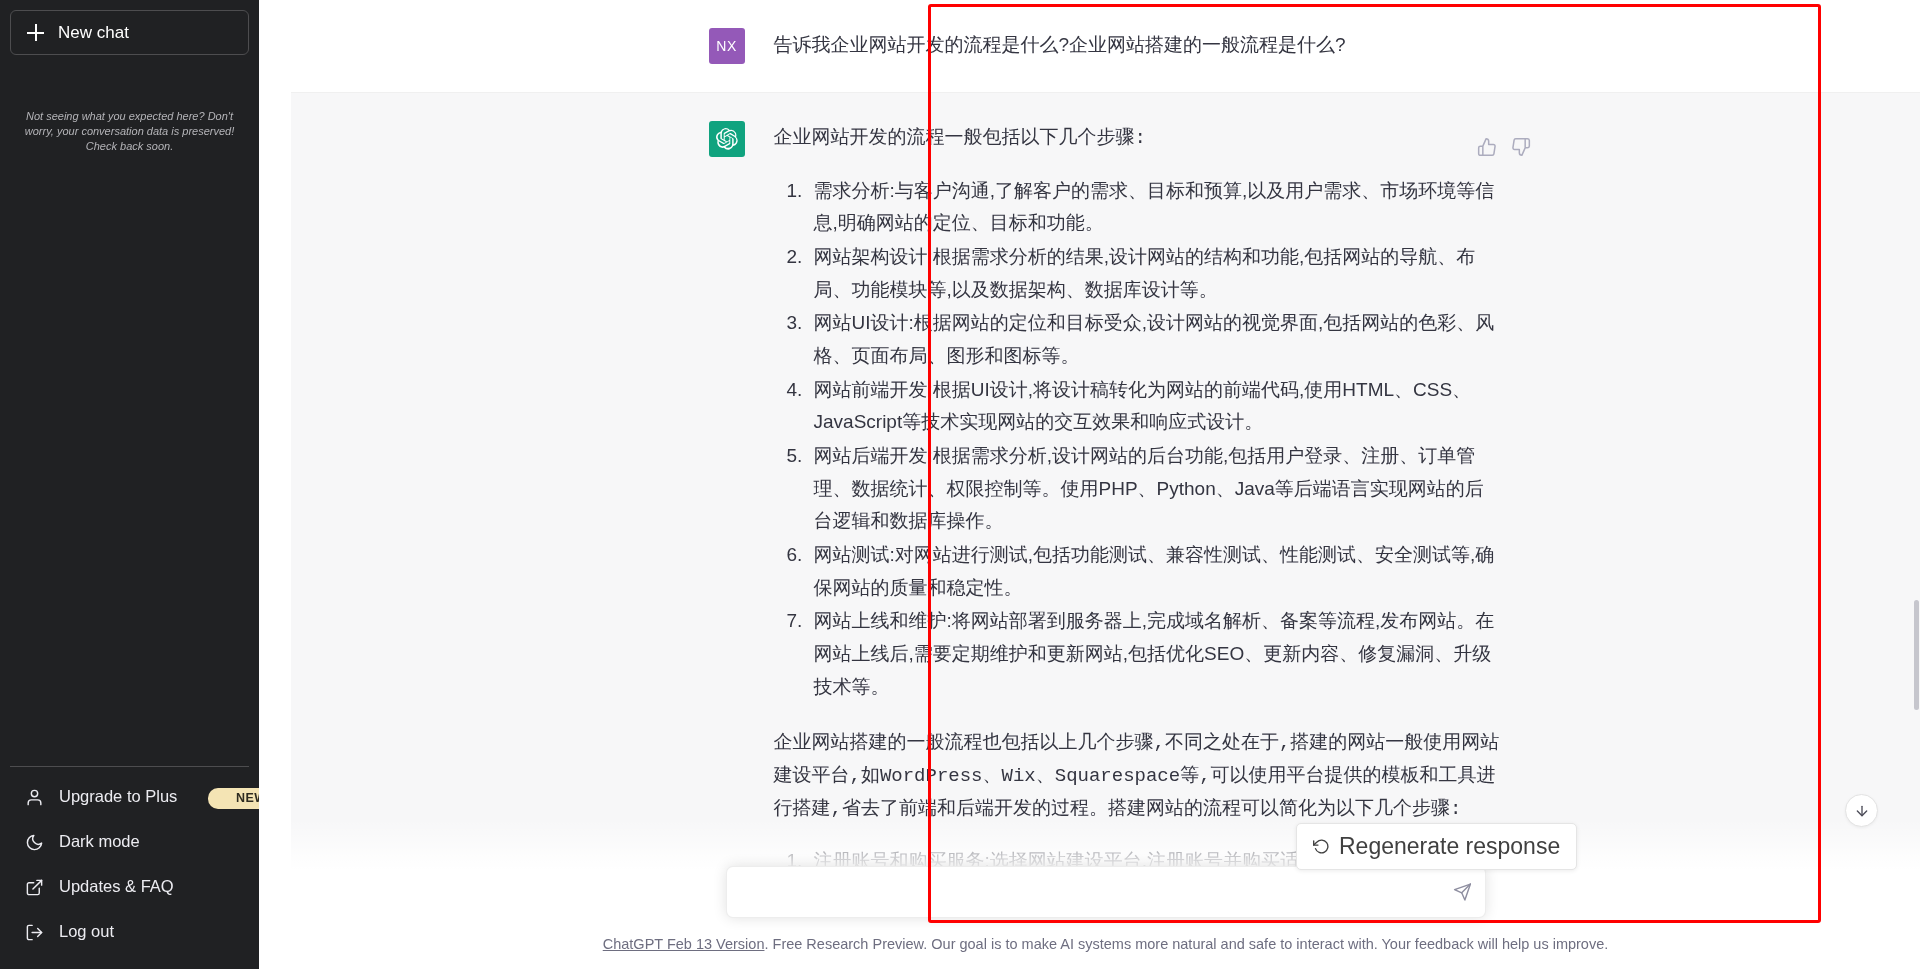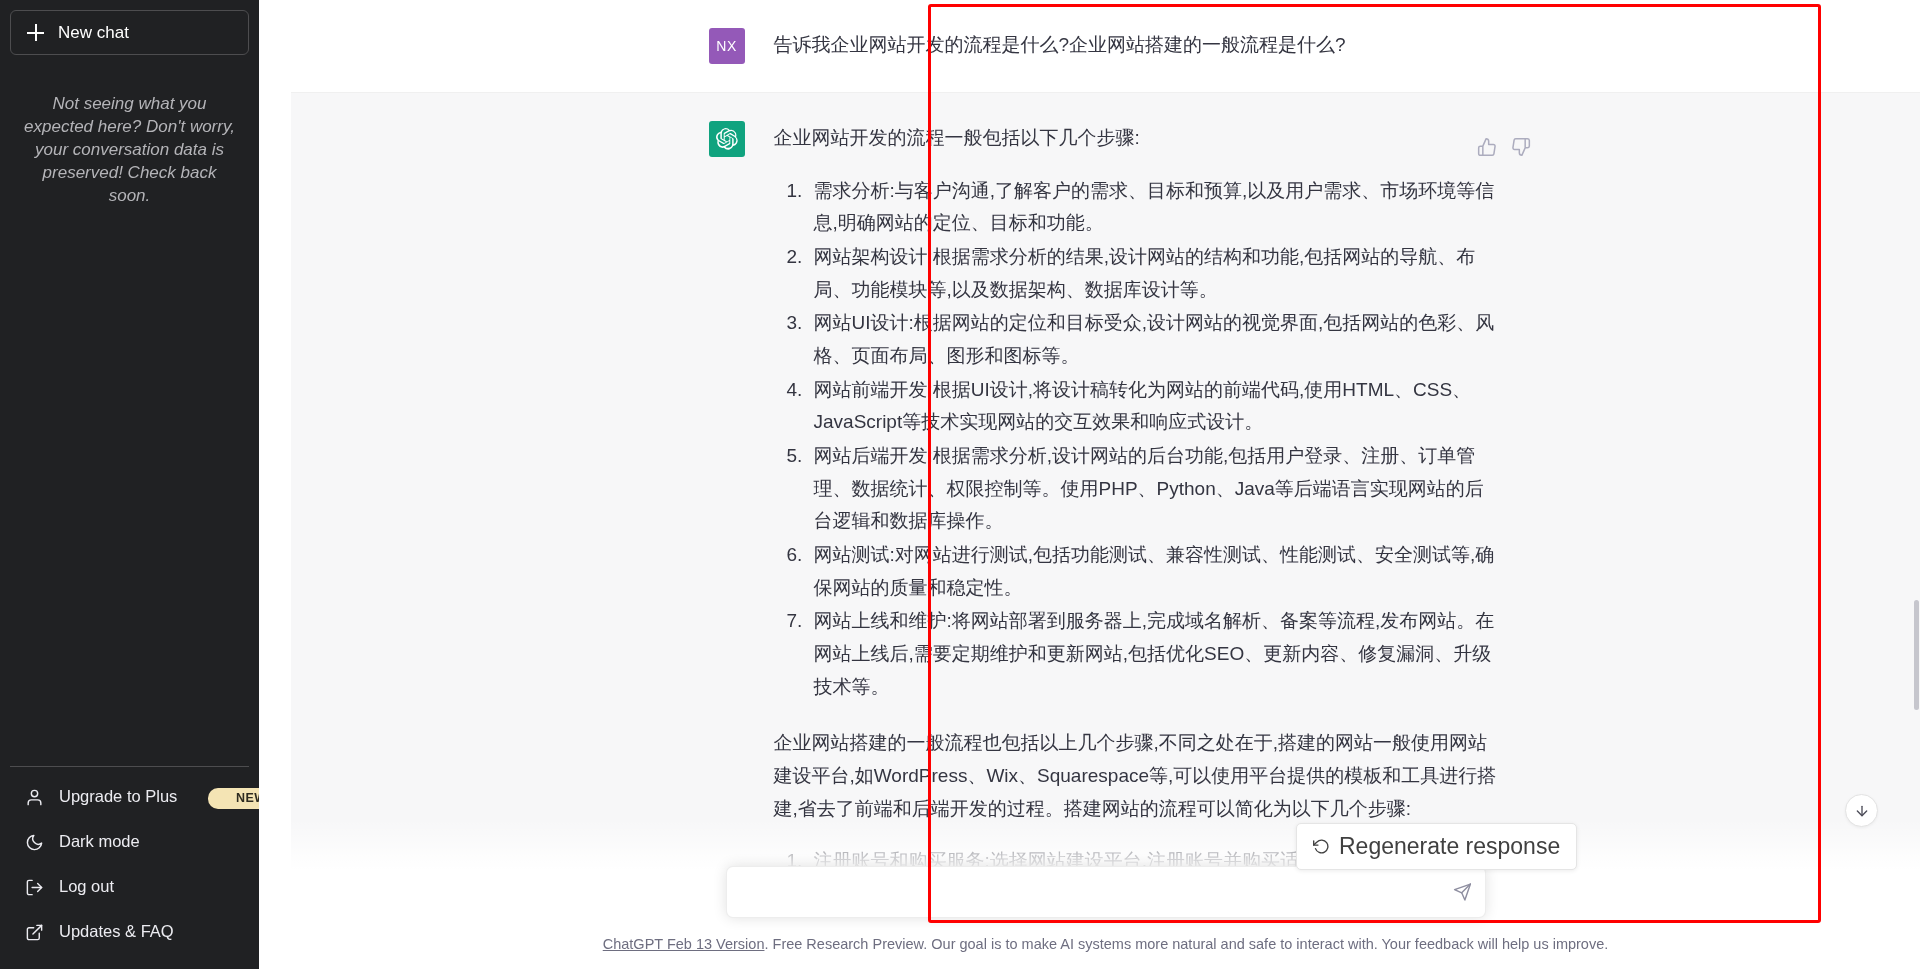--- a/index.html
+++ b/index.html
@@ -36,24 +36,24 @@
   .plus-icon {
     width: 17px; height: 17px; position: relative; display:inline-block; flex:0 0 17px;
   }
   .plus-icon::before, .plus-icon::after {
     content: ""; position: absolute; background: #ffffff;
   }
   .plus-icon::before { left: 0; top: 7.5px; width: 17px; height: 2px; }
   .plus-icon::after { top: 0; left: 7.5px; height: 17px; width: 2px; }
 
   .sidebar-notice {
-    margin-top: 38px;
+    margin-top: 54px;
     padding: 0 14px;
     font-style: italic;
-    font-size: 17px;
+    font-size: 11px;
     line-height: 1.35;
     color: #b4b4b8;
     text-align: center;
   }
   .sidebar-spacer { flex: 1 1 auto; }
 
   .sidebar-bottom {
     border-top: 1px solid #4d4d4f;
     padding: 8px 0 14px 0;
   }
@@ -120,21 +120,21 @@
   .avatar.user { background: #9459b8; }
   .avatar.bot  { background: #10a37f; }
   .msg-body {
     flex: 1 1 auto;
     font-size: 19px;
     line-height: 1.72;
     color: #343541;
     min-width: 0;
     padding-top: 1px;
   }
-  .msg-body p { margin: 0 0 20px 0; }
+  .msg-body p { margin: 0 0 20px 0; font-family: Liberation Mono, monospace; }
   .msg-body p:last-child { margin-bottom: 0; }
   .msg-body ol {
     margin: 0 4px 24px 0;
     padding-left: 34px;
   }
   .msg-body ol li { margin-bottom: 1px; padding-left: 6px; }
   .msg-body ol:last-child { margin-bottom: 0; }
 
   .feedback {
     position: absolute;
@@ -283,34 +283,34 @@
 
       <div class="sb-item">
         <svg width="19" height="19" viewBox="0 0 24 24" fill="none" stroke="#ececf1" stroke-width="1.8" stroke-linecap="round" stroke-linejoin="round">
           <path d="M21 12.79A9 9 0 1 1 11.21 3 7 7 0 0 0 21 12.79z"></path>
         </svg>
         <span class="sb-label">Dark mode</span>
       </div>
 
       <div class="sb-item">
         <svg width="19" height="19" viewBox="0 0 24 24" fill="none" stroke="#ececf1" stroke-width="1.8" stroke-linecap="round" stroke-linejoin="round">
+          <path d="M18 13v6a2 2 0 0 1-2 2H5a2 2 0 0 1-2-2V8a2 2 0 0 1 2-2h6"></path>
+          <polyline points="15 3 21 3 21 9"></polyline>
+          <line x1="10" y1="14" x2="21" y2="3"></line>
+        </svg>
+        <span class="sb-label">Updates &amp; FAQ</span>
+      </div>
+
+      <div class="sb-item">
+        <svg width="19" height="19" viewBox="0 0 24 24" fill="none" stroke="#ececf1" stroke-width="1.8" stroke-linecap="round" stroke-linejoin="round">
           <path d="M9 21H5a2 2 0 0 1-2-2V5a2 2 0 0 1 2-2h4"></path>
           <polyline points="16 17 21 12 16 7"></polyline>
           <line x1="21" y1="12" x2="9" y2="12"></line>
         </svg>
         <span class="sb-label">Log out</span>
-      </div>
-
-      <div class="sb-item">
-        <svg width="19" height="19" viewBox="0 0 24 24" fill="none" stroke="#ececf1" stroke-width="1.8" stroke-linecap="round" stroke-linejoin="round">
-          <path d="M18 13v6a2 2 0 0 1-2 2H5a2 2 0 0 1-2-2V8a2 2 0 0 1 2-2h6"></path>
-          <polyline points="15 3 21 3 21 9"></polyline>
-          <line x1="10" y1="14" x2="21" y2="3"></line>
-        </svg>
-        <span class="sb-label">Updates &amp; FAQ</span>
       </div>
 
     </div>
   </aside>
 
   <main id="main">
 
     <div id="thread">
 
       <div class="msg-row user">

